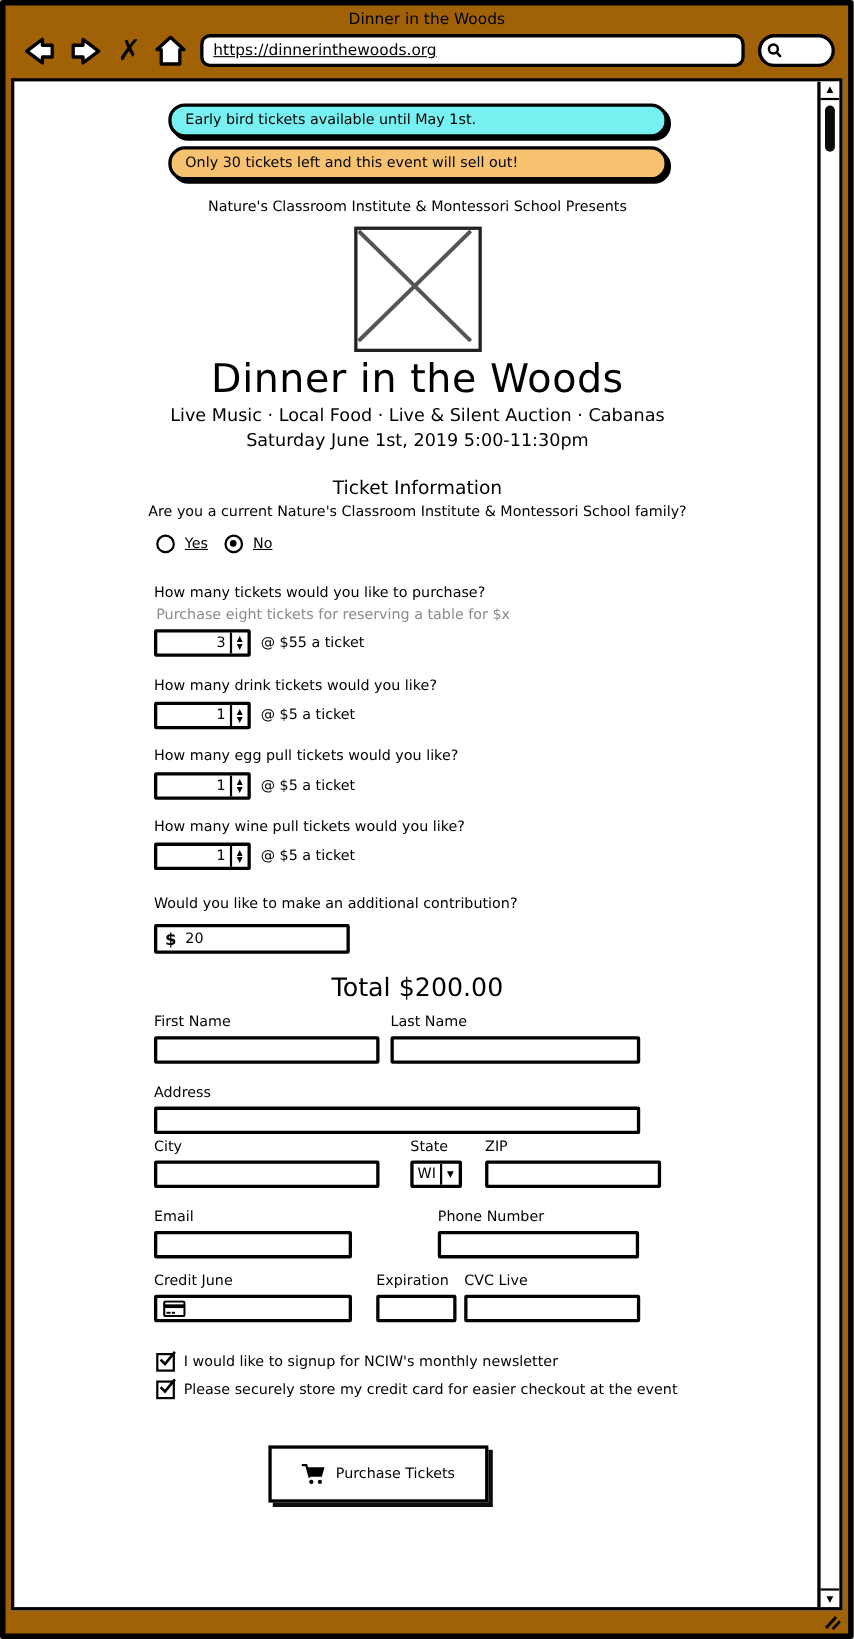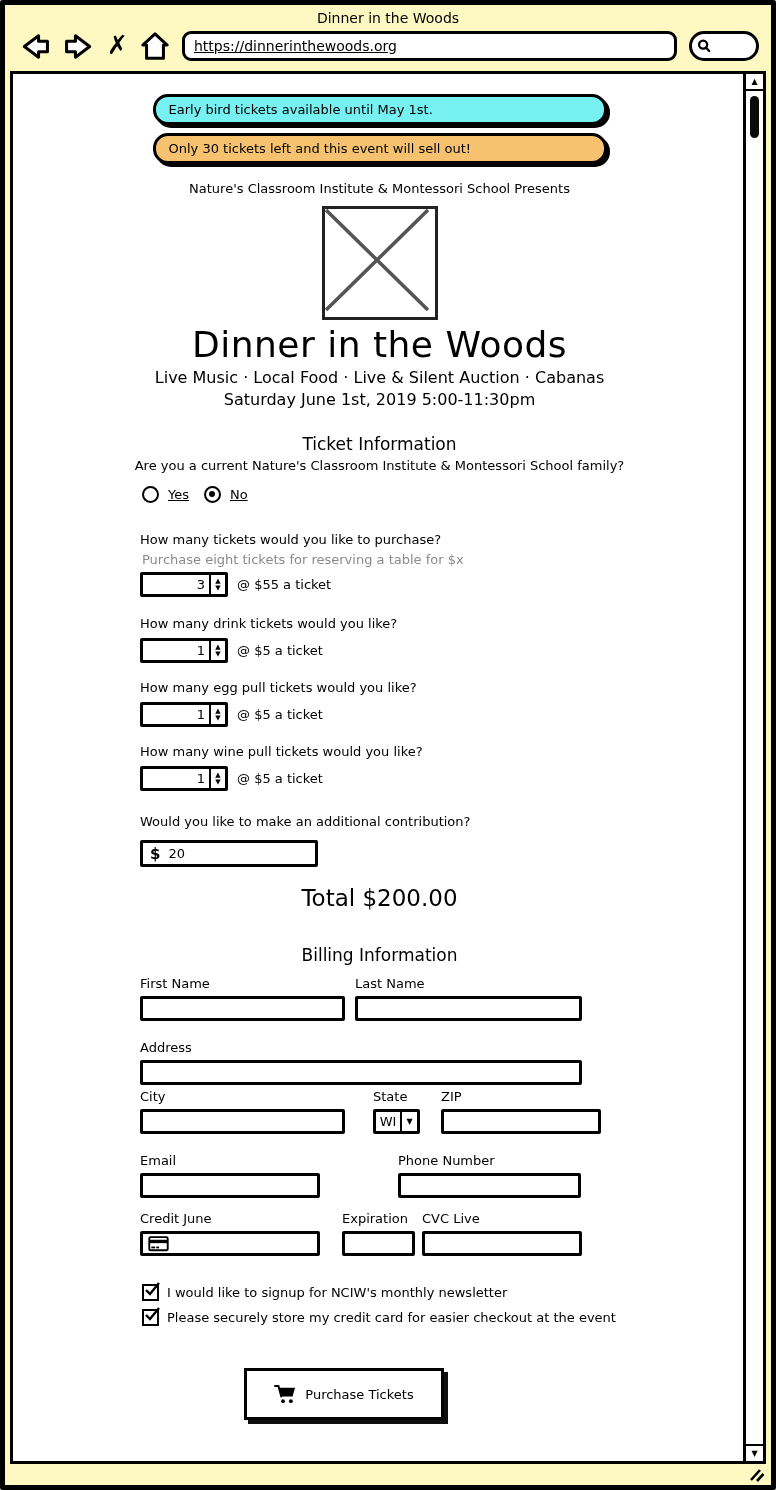--- a/index.html
+++ b/index.html
@@ -1,18 +1,18 @@
 <!DOCTYPE html>
 <html><head>
 <meta charset="utf-8">
 <style>
   html,body{margin:0;padding:0;width:776px;height:1490px;overflow:hidden;
     font-family:"DejaVu Sans",sans-serif;background:#b9b9b9;color:#000;}
   .window{position:absolute;left:0;top:0;right:0;bottom:0;border:5px solid #000;
-    border-radius:3px;background:#fef9c3;box-sizing:border-box;display:flex;flex-direction:column;}
+    border-radius:3px;background:#a16207;box-sizing:border-box;display:flex;flex-direction:column;}
   
   .titlebar{text-align:center;font-size:14px;padding:5px 0 3px;}
   .toolbar{display:flex;align-items:center;gap:12px;padding:2px 12px 10px 14px;}
   .nav-ico{flex:0 0 auto;display:flex;align-items:center;cursor:pointer;}
   .stop-x{font-size:25px;font-weight:bold;line-height:28px;transform:scaleY(1.05);}
   .urlbar{flex:1;height:24px;border:3px solid #000;border-radius:9px;background:#fff;
     display:flex;align-items:center;padding:0 9px;font-size:14px;}
   .urlbar span{text-decoration:underline;}
   .searchbox{width:60px;height:24px;border:3px solid #000;border-radius:15px;background:#fff;
     display:flex;align-items:center;padding-left:4px;}
@@ -192,21 +192,20 @@
       </div>
 
       <div class="q" style="margin-top:23px;">Would you like to make an additional contribution?</div>
       <div class="contrib-input">
         <b>$</b>
         <input value="20" style="">
       </div>
 
       <div class="total">Total $200.00</div>
 
-      <div class="sec-heading" style="margin-top:34px;">Billing Information</div>
 
       <div class="form-row" style="margin-top:11px;">
         <div class="fgroup" style="width:205px;">
           <span class="flabel">First Name</span>
           <span class="finput">
               <input value="" style="">
             </span>
         </div>
         <div class="fgroup" style="width:227px;margin-left:10px;">
           <span class="flabel">Last Name</span>

